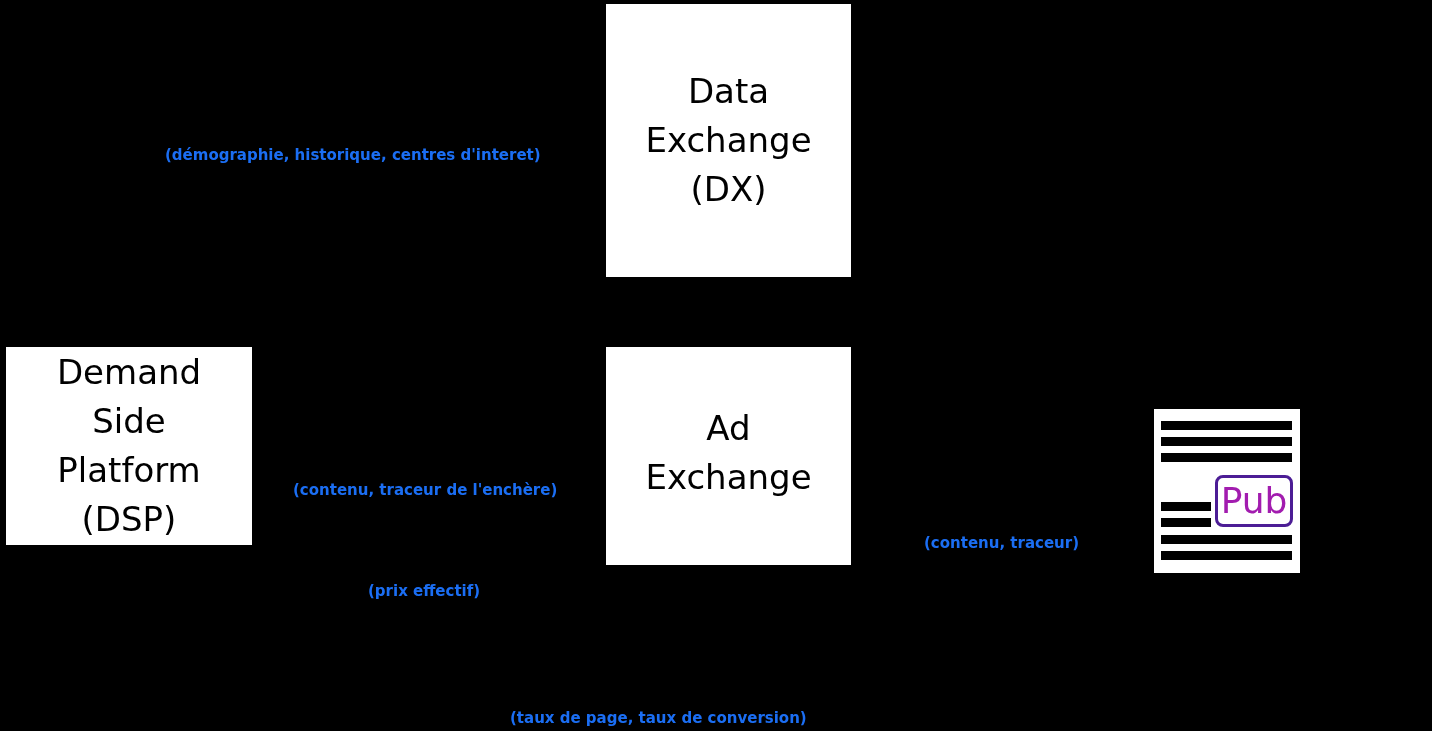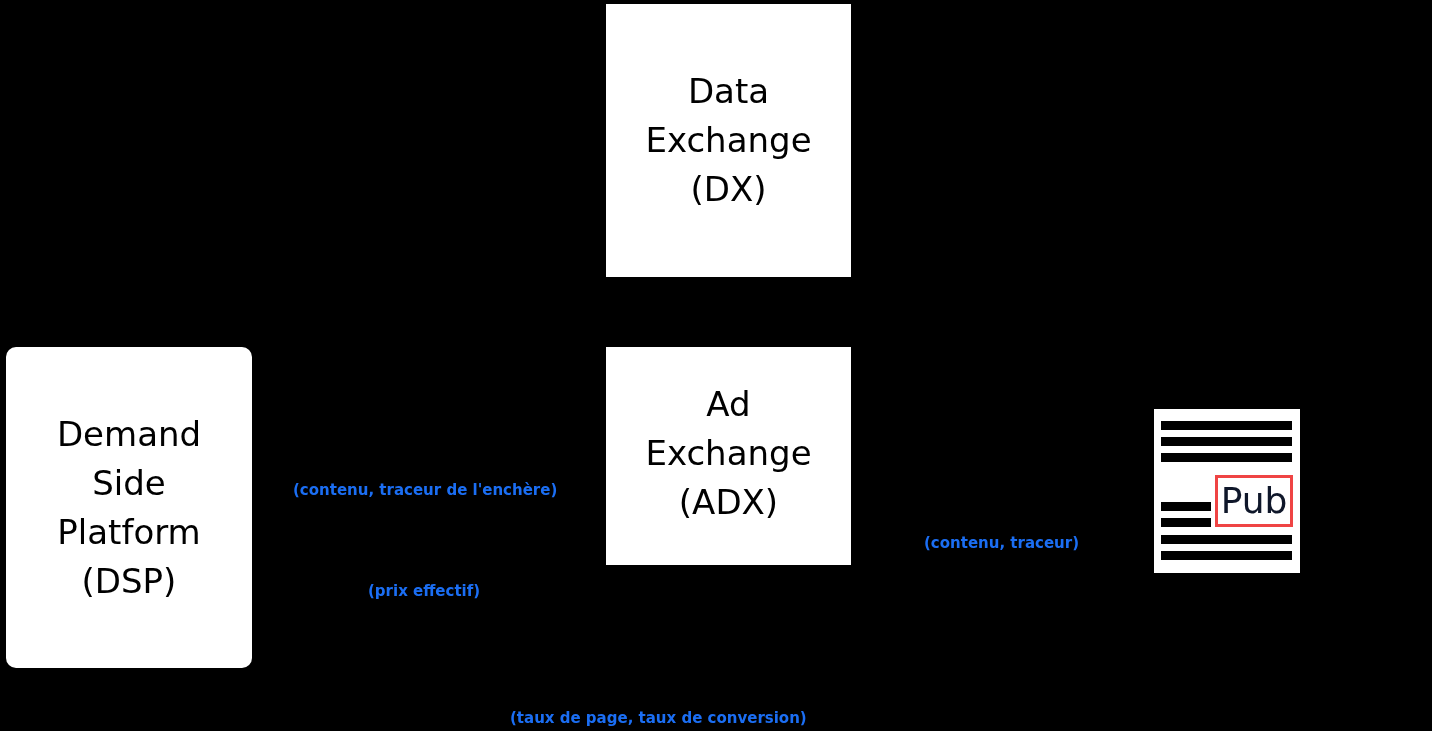--- a/index.html
+++ b/index.html
@@ -25,21 +25,21 @@
     display: flex;
     flex-direction: column;
     align-items: center;
     justify-content: center;
     text-align: center;
     font-size: 34px;
     line-height: 49px;
   }
   .node .line { display: block; white-space: nowrap; }
   #dx-box  { left: 606px; top: 4px;   width: 245px; height: 273px; text-align: center; }
-  #dsp-box { left: 6px;   top: 347px; width: 246px; height: 321px; border-radius: 10px; }
+  #dsp-box { left: 6px;   top: 347px; width: 246px; height: 198px; }
   #adx-box { left: 606px; top: 347px; width: 245px; height: 218px; align-items: center; }
   #adx-box .titles { margin-top: -6px; }
   .step-label {
     position: absolute;
     left: 0; right: 0; bottom: 10px;
     font-size: 28px;
     line-height: 30px;
     text-align: center;
   }
 
@@ -79,28 +79,28 @@
   #pbar3 { top: 44px; }
   #pbar4 { top: 93px; }
   #pbar5 { top: 109px; }
   #pbar6 { top: 126px; }
   #pbar7 { top: 142px; }
   .ad-slot {
     position: absolute;
     left: 61px; top: 66px;
     width: 78px; height: 52px;
     background: var(--box-background);
-    border: 3px solid #ef4444;
-    border-radius: 0;
+    border: 3px solid #4c1d95;
+    border-radius: 8px;
     display: flex;
     align-items: center;
     justify-content: center;
     font-size: 36px;
     line-height: 36px;
-    color: #0f172a;
+    color: #a21caf;
   }
 </style>
 </head>
 <body>
 
 <div class="stage">
 
   <div class="node" id="dx-box">
     <span class="line">Data</span>
     <span class="line">Exchange</span>
@@ -111,24 +111,24 @@
     <span class="line">Demand</span>
     <span class="line">Side</span>
     <span class="line">Platform</span>
     <span class="line">(DSP)</span>
   </div>
 
   <div class="node" id="adx-box">
     <div class="titles">
       <span class="line">Ad</span>
       <span class="line">Exchange</span>
-      <span class="line">(ADX)</span>
     </div>
   </div>
 
+  <span class="flow-label" id="label-demographie">(démographie, historique, centres d'interet)</span>
   <span class="flow-label" id="label-enchere">(contenu, traceur de l'enchère)</span>
   <span class="flow-label" id="label-prix">(prix effectif)</span>
   <span class="flow-label" id="label-traceur">(contenu, traceur)</span>
   <span class="flow-label" id="label-taux">(taux de page, taux de conversion)</span>
 
   <div class="webpage">
     <div class="bar full" id="pbar1"></div>
     <div class="bar full" id="pbar2"></div>
     <div class="bar full" id="pbar3"></div>
     <div class="bar short" id="pbar4"></div>

